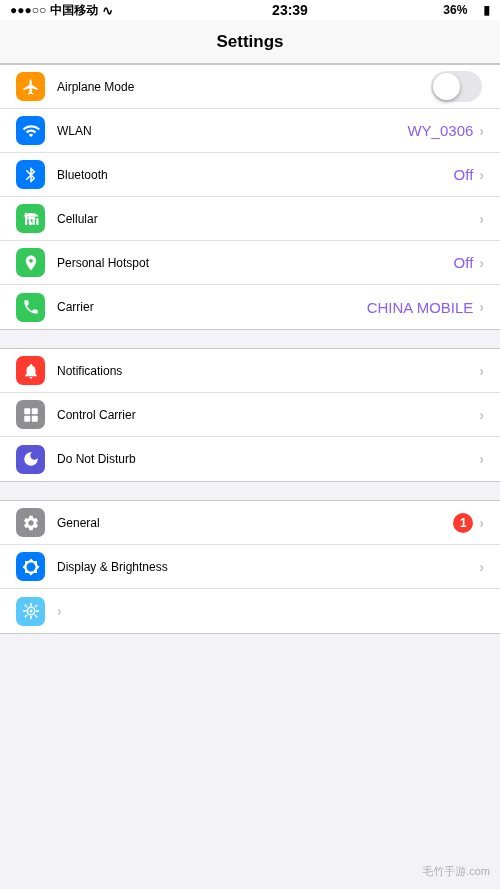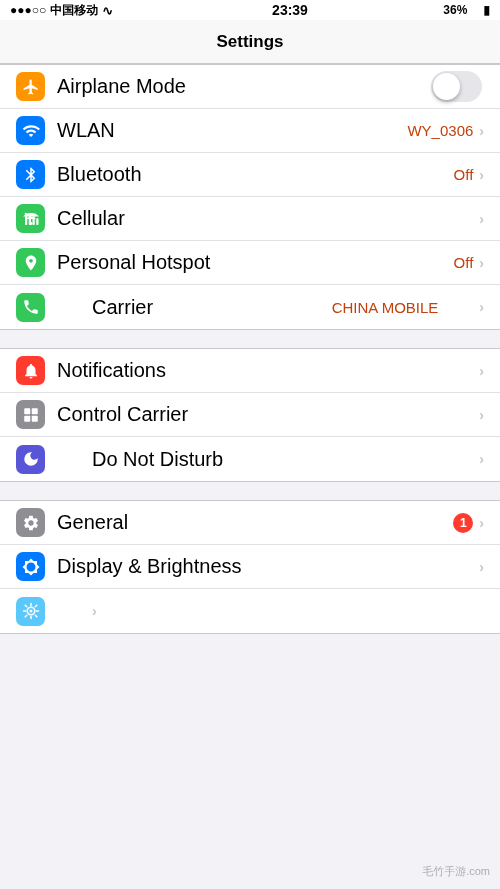--- a/index.html
+++ b/index.html
@@ -57,46 +57,45 @@
       align-items: center;
       height: 44px;
       padding: 0 16px;
       border-bottom: 1px solid #e0e0e5;
       background: #fff;
       cursor: pointer;
       position: relative;
     }
     .settings-row:last-child {
       border-bottom: none;
-      gap: 35px;
     }
 
     
     .row-icon {
       width: 29px;
       height: 29px;
       border-radius: 7px;
       display: flex;
       align-items: center;
       justify-content: center;
       margin-right: 12px;
       flex-shrink: 0;
     }
 
     
     .row-label {
       flex: 1;
-      font-size: 20px;
+      font-size: 12px;
       color: #000;
     }
 
     
     .row-value {
       font-size: 15px;
-      color: #c2410c;
+      color: #8b5cf6;
       margin-right: 6px;
     }
 
     
     .chevron {
       color: #c7c7cc;
       font-size: 14px;
       font-weight: 600;
     }
 

